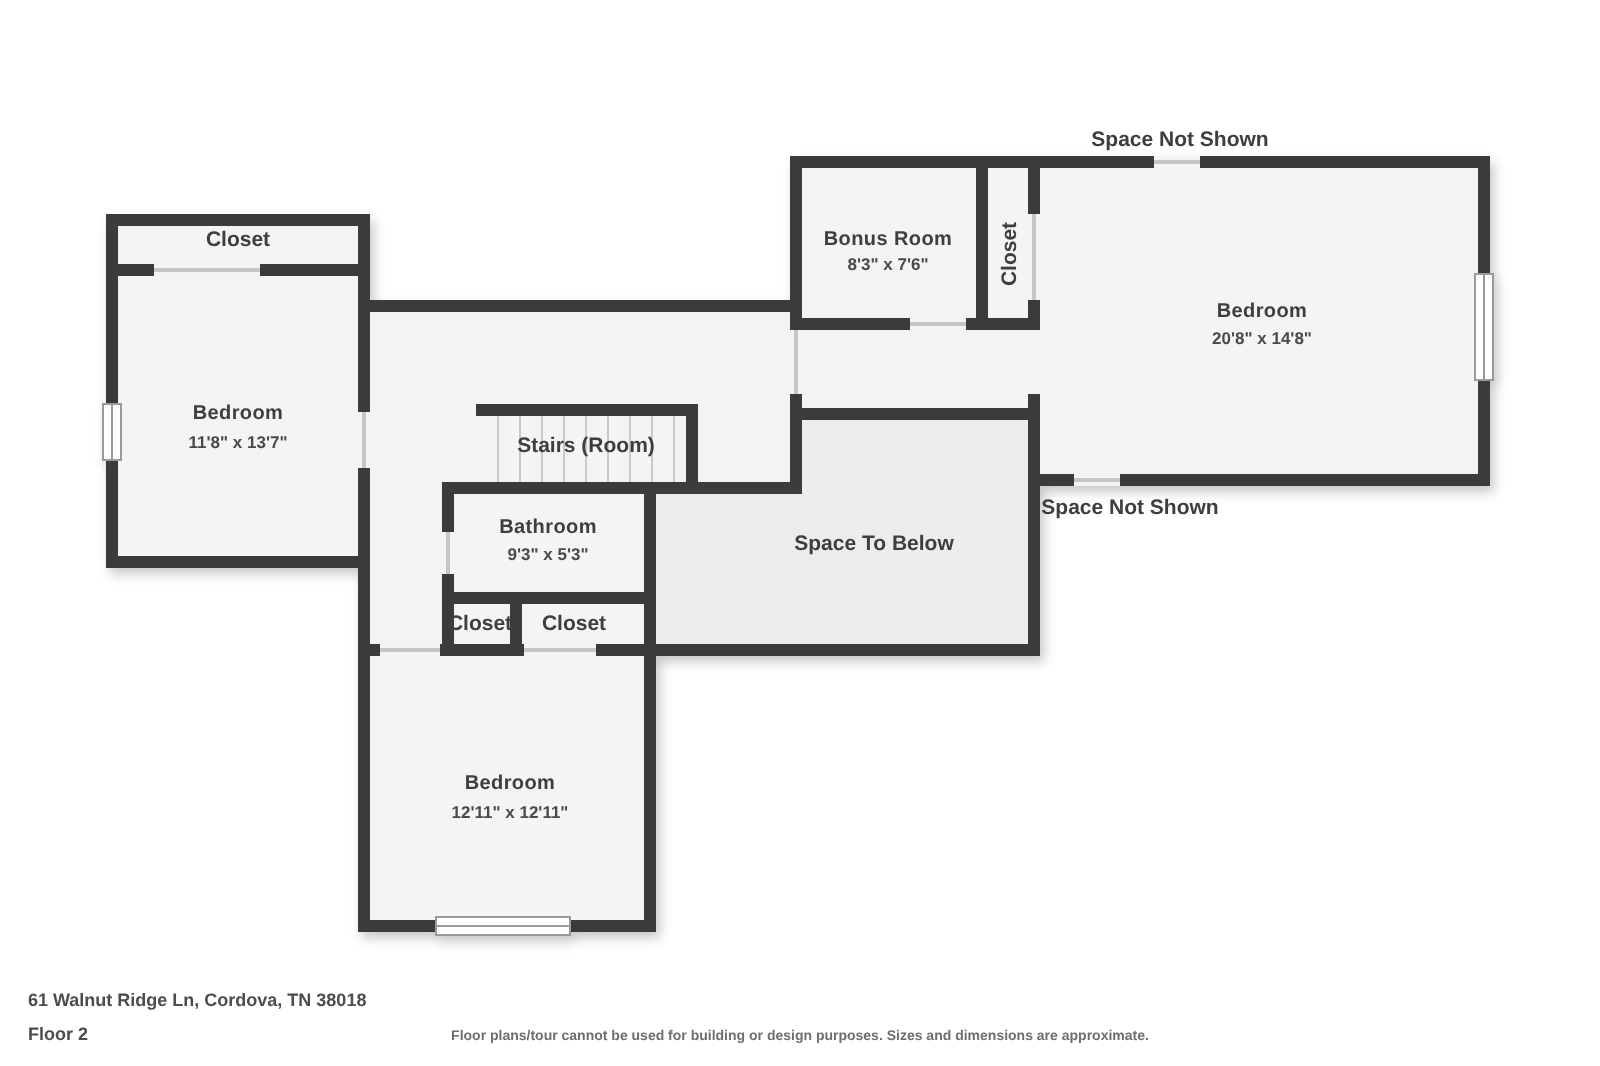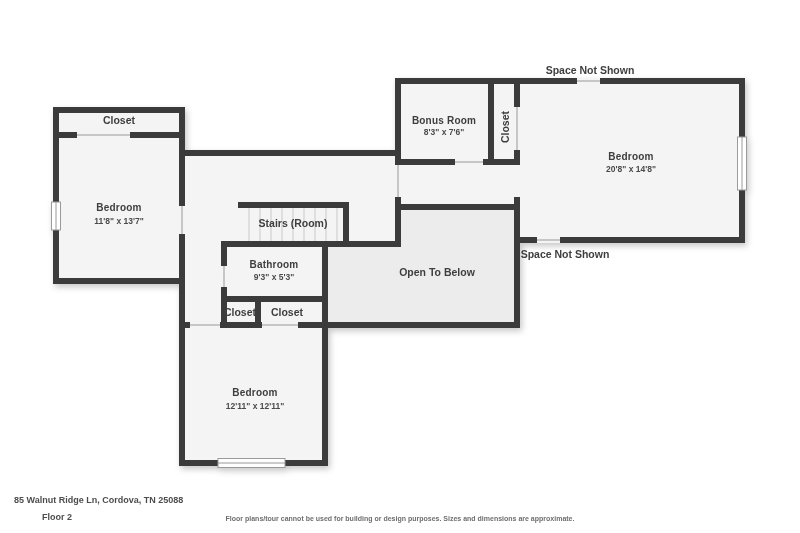--- a/index.html
+++ b/index.html
@@ -14,21 +14,21 @@
     color:#3e3e3e;font-weight:700;white-space:nowrap;text-align:center;
   }
   .lbl-name{font-size:10px;letter-spacing:.2px;}
   .lbl-dims{font-size:8.5px;font-weight:700;color:#4a4a4a;}
   .lbl-small{font-size:10.5px;}
   .lbl-vert{transform:translate(-50%,-50%) rotate(-90deg);}
   .footer-address{
     position:absolute;left:14px;top:495px;font-size:9px;font-weight:700;color:#4d4d4d;white-space:nowrap;
   }
   .footer-floor{
-    position:absolute;left:14px;top:512px;font-size:9px;font-weight:700;color:#4d4d4d;white-space:nowrap;margin-left:28px;
+    position:absolute;left:14px;top:512px;font-size:9px;font-weight:700;color:#4d4d4d;white-space:nowrap;
   }
   .footer-disclaimer{
     position:absolute;left:400px;top:515px;transform:translateX(-50%);
     font-size:7px;font-weight:600;color:#6e6e6e;white-space:nowrap;
   }
 </style>
 </head>
 <body>
 
 <div class="page">
@@ -133,30 +133,30 @@
 
     <div class="room-label lbl-name" style="left:274px;top:264px;text-align:center;">Bathroom</div>
     <div class="room-label lbl-dims" style="left:274px;top:277px;">9'3" x 5'3"</div>
 
     <div class="room-label lbl-small" style="left:240px;top:312px;">Closet</div>
     <div class="room-label lbl-small" style="left:287px;top:312px;">Closet</div>
 
     <div class="room-label lbl-name" style="left:255px;top:392px;">Bedroom</div>
     <div class="room-label lbl-dims" style="left:255px;top:406px;">12'11" x 12'11"</div>
 
-    <div class="room-label lbl-small" style="left:437px;top:272px;">Open To Below</div>
+    <div class="room-label lbl-small" style="left:437px;top:272px;">Space To Below</div>
 
     <div class="room-label lbl-name" style="left:444px;top:120px;">Bonus Room</div>
     <div class="room-label lbl-dims" style="left:444px;top:132px;">8'3" x 7'6"</div>
 
     <div class="room-label lbl-small lbl-vert" style="left:505px;top:127px;">Closet</div>
 
     <div class="room-label lbl-name" style="left:631px;top:156px;">Bedroom</div>
     <div class="room-label lbl-dims" style="left:631px;top:169px;">20'8" x 14'8"</div>
 
     <div class="room-label lbl-small" style="left:590px;top:70px;">Space Not Shown</div>
     <div class="room-label lbl-small" style="left:565px;top:254px;">Space Not Shown</div>
   </div>
 
-  <div class="footer-address">85 Walnut Ridge Ln, Cordova, TN 25088</div>
+  <div class="footer-address">61 Walnut Ridge Ln, Cordova, TN 38018</div>
   <div class="footer-floor">Floor 2</div>
   <div class="footer-disclaimer">Floor plans/tour cannot be used for building or design purposes. Sizes and dimensions are approximate.</div>
 </div>
 
 </body></html>

